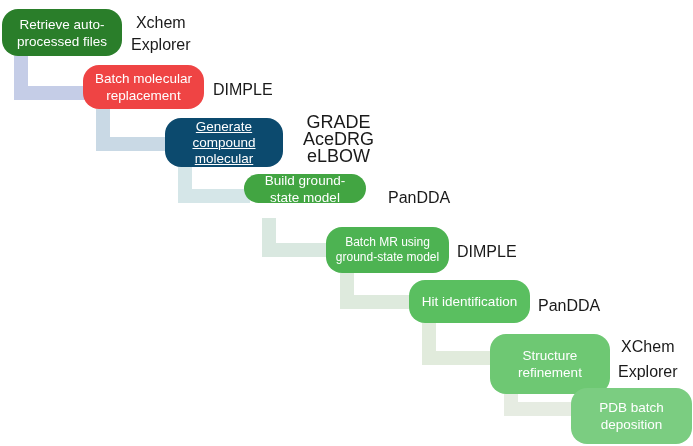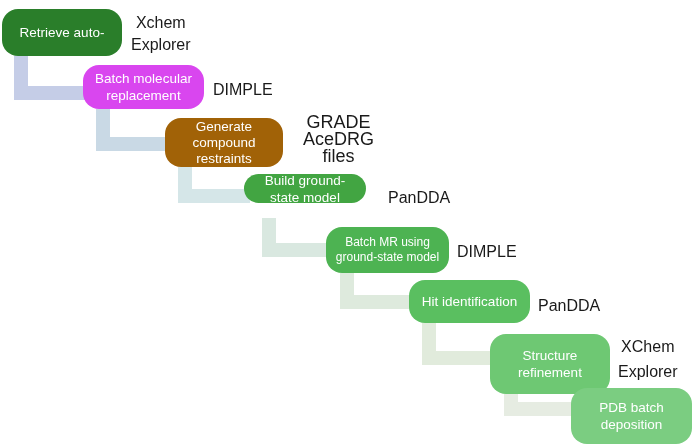--- a/index.html
+++ b/index.html
@@ -63,29 +63,30 @@
   <div class="conn c4h" style="background-color: rgb(217, 232, 224);"></div>
   <div class="conn c5v" style="background-color: rgb(222, 234, 221);"></div>
   <div class="conn c5h" style="background-color: rgb(222, 234, 221);"></div>
   <div class="conn c6v" style="background-color: rgb(225, 235, 220);"></div>
   <div class="conn c6h" style="background-color: rgb(225, 235, 220);"></div>
   <div class="conn c7v" style="background-color: rgb(230, 236, 226);"></div>
   <div class="conn c7h" style="background-color: rgb(230, 236, 226);"></div>
 
   <div class="step-box b1" style="background-color: rgb(42, 126, 42);">
     <span>Retrieve auto-</span>
+    <span>processed files</span>
   </div>
-  <div class="step-box b2" style="background-color: #d946ef;">
+  <div class="step-box b2" style="background-color: #ef4444;">
     <span>Batch molecular</span>
     <span>replacement</span>
   </div>
-  <div class="step-box b3" style="background-color: #a16207;">
+  <div class="step-box b3" style="background-color: #0c4a6e; text-decoration: underline;">
     <span>Generate</span>
     <span>compound</span>
-    <span>restraints</span>
+    <span>molecular</span>
   </div>
   <div class="step-box b4" style="background-color: rgb(66, 165, 66);">
     <span>Build ground-</span>
     <span>state model</span>
   </div>
   <div class="step-box b5" style="background-color: rgb(77, 179, 82);">
     <span>Batch MR using</span>
     <span>ground-state model</span>
   </div>
   <div class="step-box b6" style="background-color: rgb(90, 191, 96);">
@@ -103,21 +104,21 @@
   <div class="tool-label t1">
     <span>Xchem</span>
     <span>Explorer</span>
   </div>
   <div class="tool-label t2">
     <span>DIMPLE</span>
   </div>
   <div class="tool-label t3">
     <span>GRADE</span>
     <span>AceDRG</span>
-    <span>files</span>
+    <span>eLBOW</span>
   </div>
   <div class="tool-label t4">
     <span>PanDDA</span>
   </div>
   <div class="tool-label t5">
     <span>DIMPLE</span>
   </div>
   <div class="tool-label t6">
     <span>PanDDA</span>
   </div>

